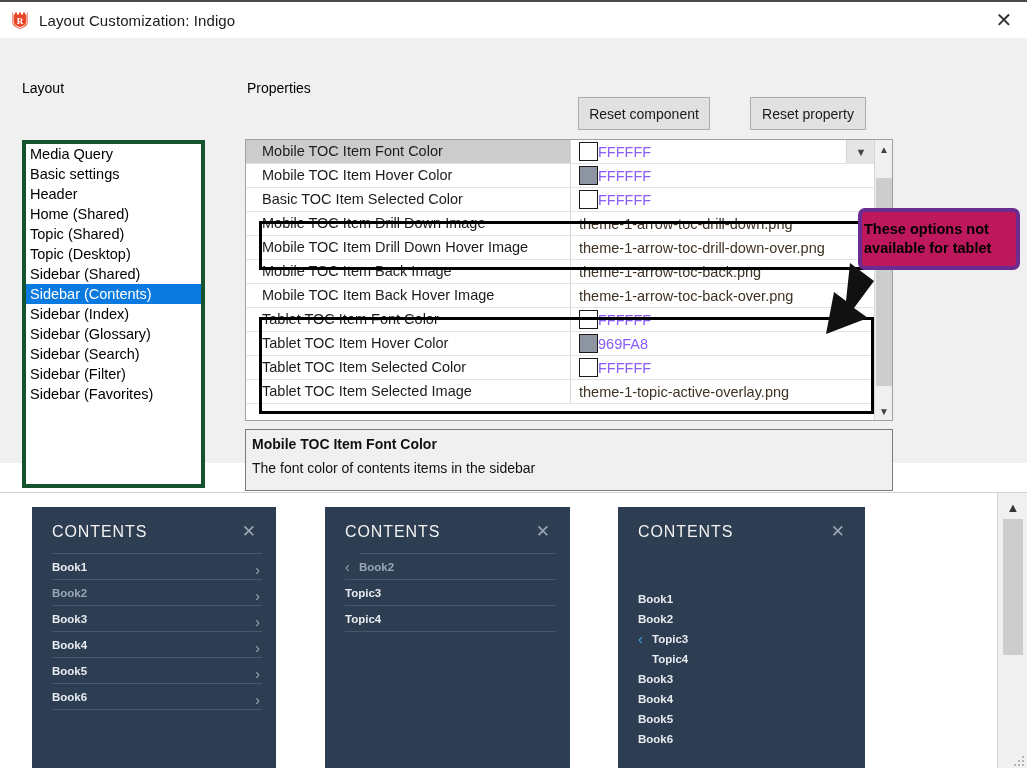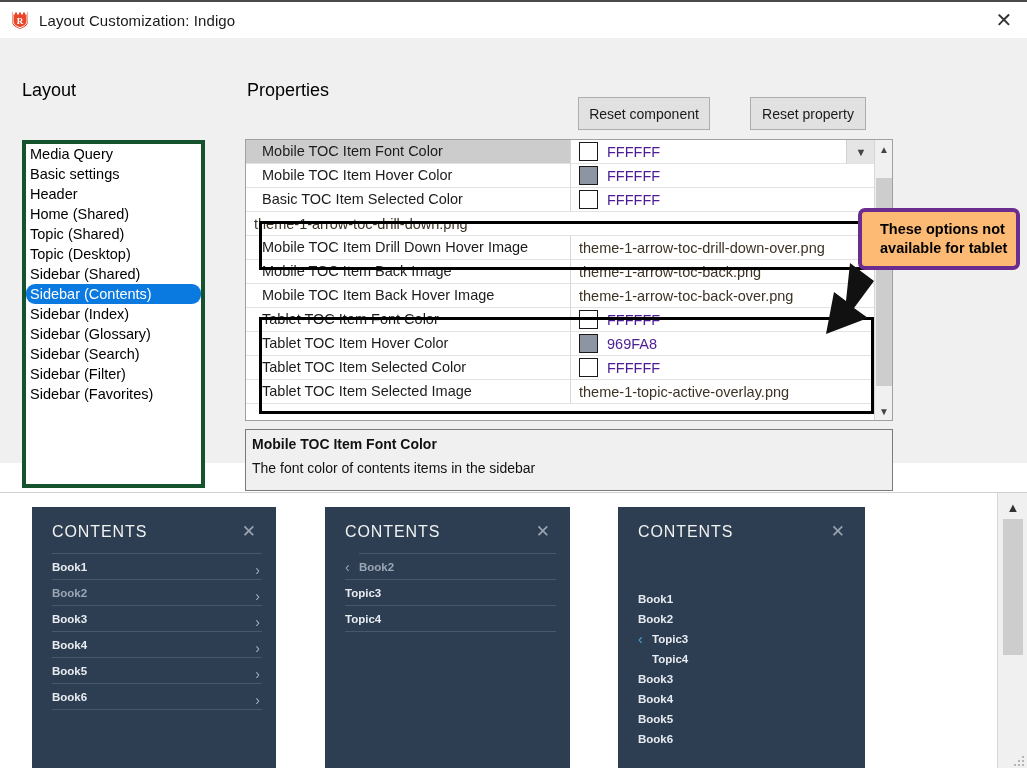--- a/index.html
+++ b/index.html
@@ -25,32 +25,32 @@
     position:absolute; right:0; top:0; width:46px; height:36px;
     display:flex; align-items:center; justify-content:center;
     font-size:20px; color:#333; cursor:pointer;
   }
   
   #body-area {
     position:absolute; left:0; top:38px; width:1027px; height:425px;
     background:#f0f0f0;
   }
   .section-label {
-    position:absolute; font-size:18px; color:#000;
+    position:absolute; font-size:14px; color:#000;
   }
   
   #layout-list {
     position:absolute; left:22px; top:102px; width:183px; height:348px;
     background:#fff; border:4px solid #14532d; overflow:hidden;
   }
   .layout-item {
     font-size:14.5px; color:#000; padding:0 4px; height:20px; line-height:20px;
     white-space:nowrap; cursor:default;
   }
-  .layout-item.selected { background:#0a7ae0; color:#fff;border-radius:9px; }
+  .layout-item.selected { background:#0a7ae0; color:#fff; }
   
   .btn {
     position:absolute; background:#e1e1e1; border:1px solid #adadad;
     font-size:14px; color:#1a1a1a; display:flex; align-items:center;
     justify-content:center; cursor:pointer;
   }
   #btn-reset-component { left:578px; top:59px; width:132px; height:33px; }
   #btn-reset-property  { left:750px; top:59px; width:116px; height:33px; }
   
   #props-wrap {
@@ -69,21 +69,21 @@
     display:flex; align-items:center; padding-left:8px; position:relative;
   }
   .prow.selected .pname { background:#cccccc; }
   .prow.selected .pval { background:#ffffff; }
   .swatch {
     width:19px; height:19px; border:1px solid #1a1a1a; background:#fff;
     display:inline-block; flex:0 0 auto;
   }
   .swatch.gray { background:#8d95a3; }
   .ptext {
-    font-size:14.5px; color:#4c1d95; margin-left:9px; white-space:nowrap;
+    font-size:14.5px; color:#8b5cf6; white-space:nowrap;
   }
   .ptext.file { margin-left:0; color:#3d3224;text-align:right; }
   .combo-arrow {
     position:absolute; right:0; top:0; width:29px; height:23px;
     background:#e5e5e5; border-left:1px solid #d2d2d2;
     display:flex; align-items:center; justify-content:center;
     font-size:11px; color:#444; cursor:pointer;
   }
   
   .hl-box {
@@ -106,23 +106,23 @@
   
   #desc-box {
     position:absolute; left:245px; top:391px; width:648px; height:62px;
     border:1px solid #7a7a7a; background:#f0f0f0; padding:6px 0 0 6px;
   }
   #desc-title { font-size:14px; font-weight:bold; color:#111; }
   #desc-text { font-size:14px; color:#111; margin-top:8px; }
   
   #callout {
     position:absolute; left:858px; top:170px; width:162px; height:62px;
-    background:#fdba74; border:4px solid #6b2c8f; border-radius:7px;
+    background:#be185d; border:4px solid #6b2c8f; border-radius:7px;
     display:flex; flex-direction:column; justify-content:center;
-    padding-left:18px; z-index:30;
+    padding-left:2px; z-index:30;
   }
   #callout span { font-size:14.5px; font-weight:bold; color:#000; line-height:19px; }
   #callout-arrow { position:absolute; left:790px; top:230px; z-index:29; }
   
   #hint-line {
     position:absolute; left:22px; top:472px; font-size:14.5px; color:#1a1a1a;
   }
   
   #preview {
     position:absolute; left:0; top:492px; width:1027px; height:276px;
@@ -237,20 +237,21 @@
           </div>
         </div>
         <div class="prow">
           <div class="pname">Basic TOC Item Selected Color</div>
           <div class="pval">
             <span class="swatch" style="background: rgb(255, 255, 255);"></span>
             <span class="ptext">FFFFFF</span>
           </div>
         </div>
         <div class="prow">
+          <div class="pname">Mobile TOC Item Drill Down Image</div>
           <div class="pval">
             <span class="ptext file">theme-1-arrow-toc-drill-down.png</span>
           </div>
         </div>
         <div class="prow">
           <div class="pname">Mobile TOC Item Drill Down Hover Image</div>
           <div class="pval">
             <span class="ptext file">theme-1-arrow-toc-drill-down-over.png</span>
           </div>
         </div>

